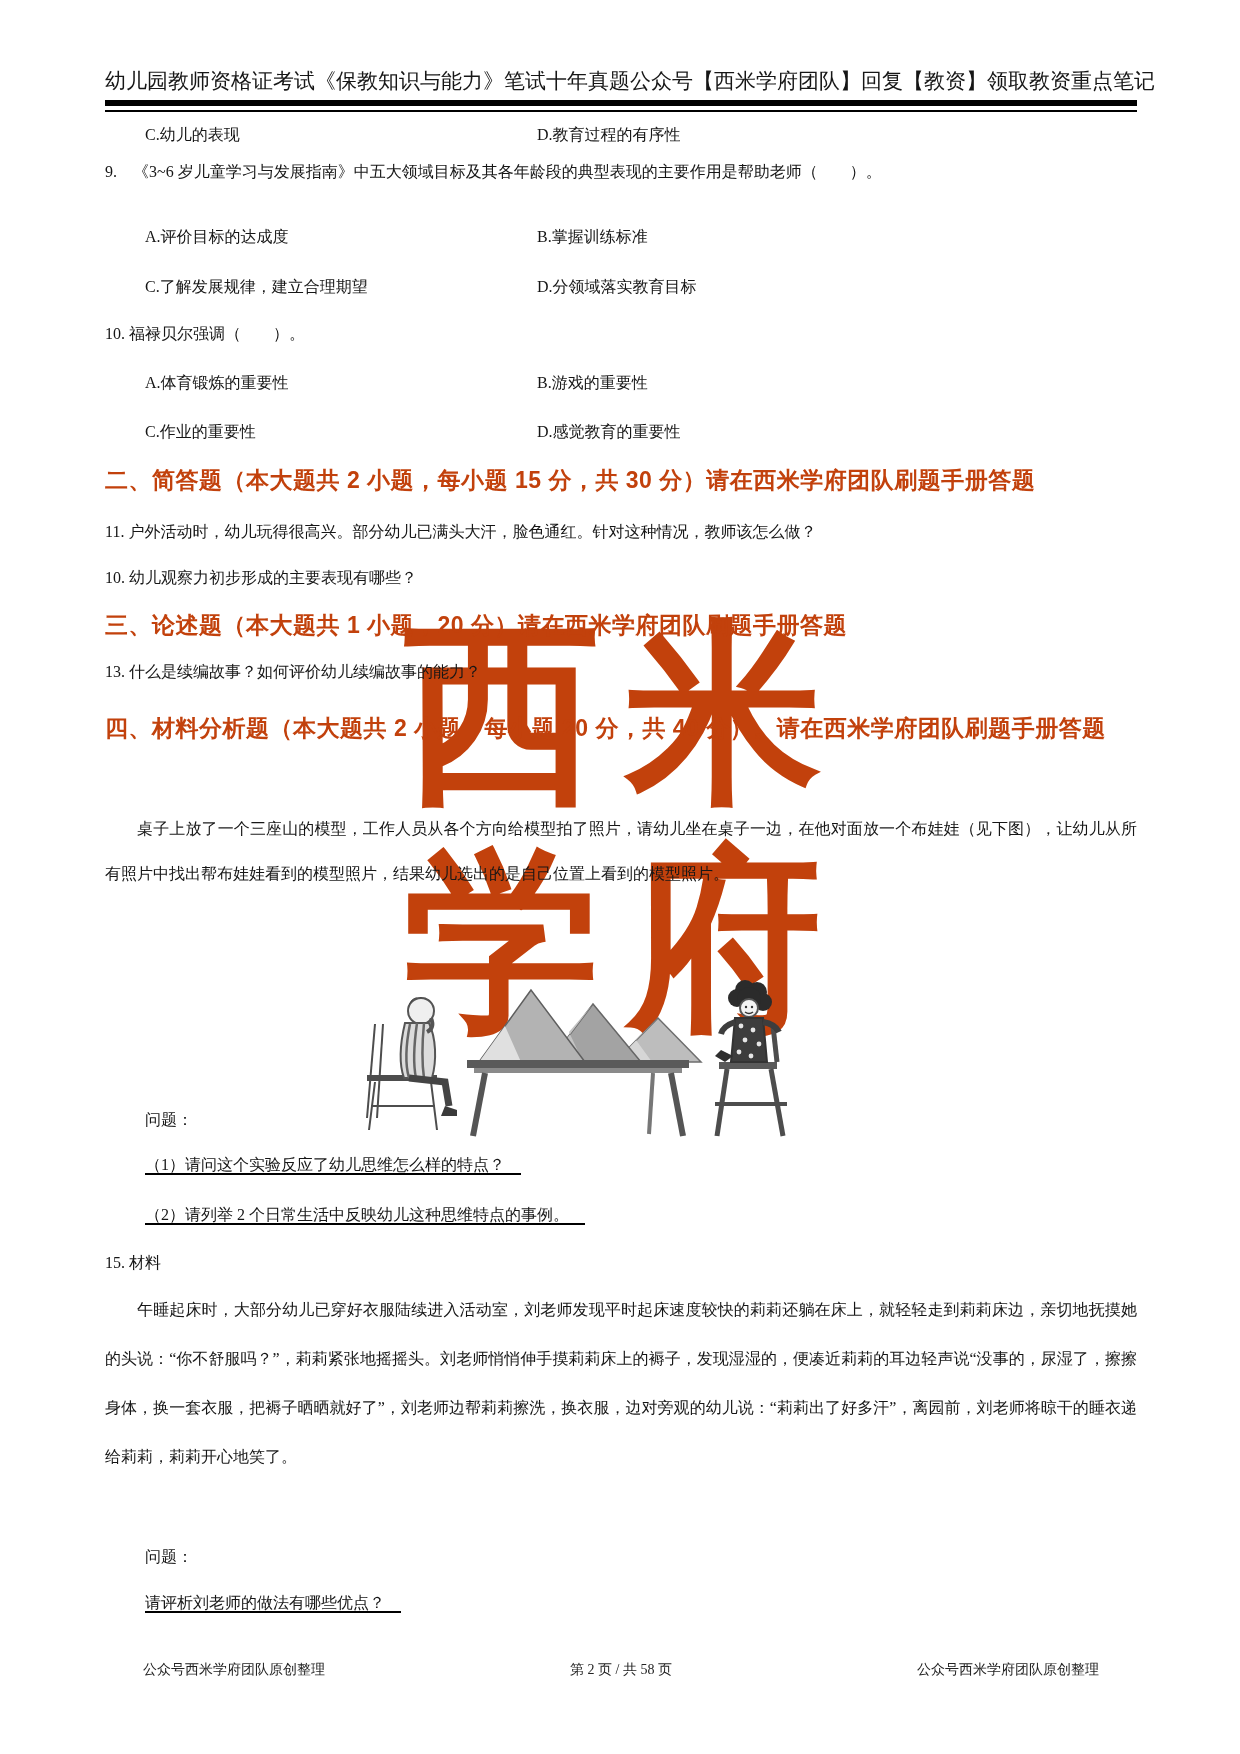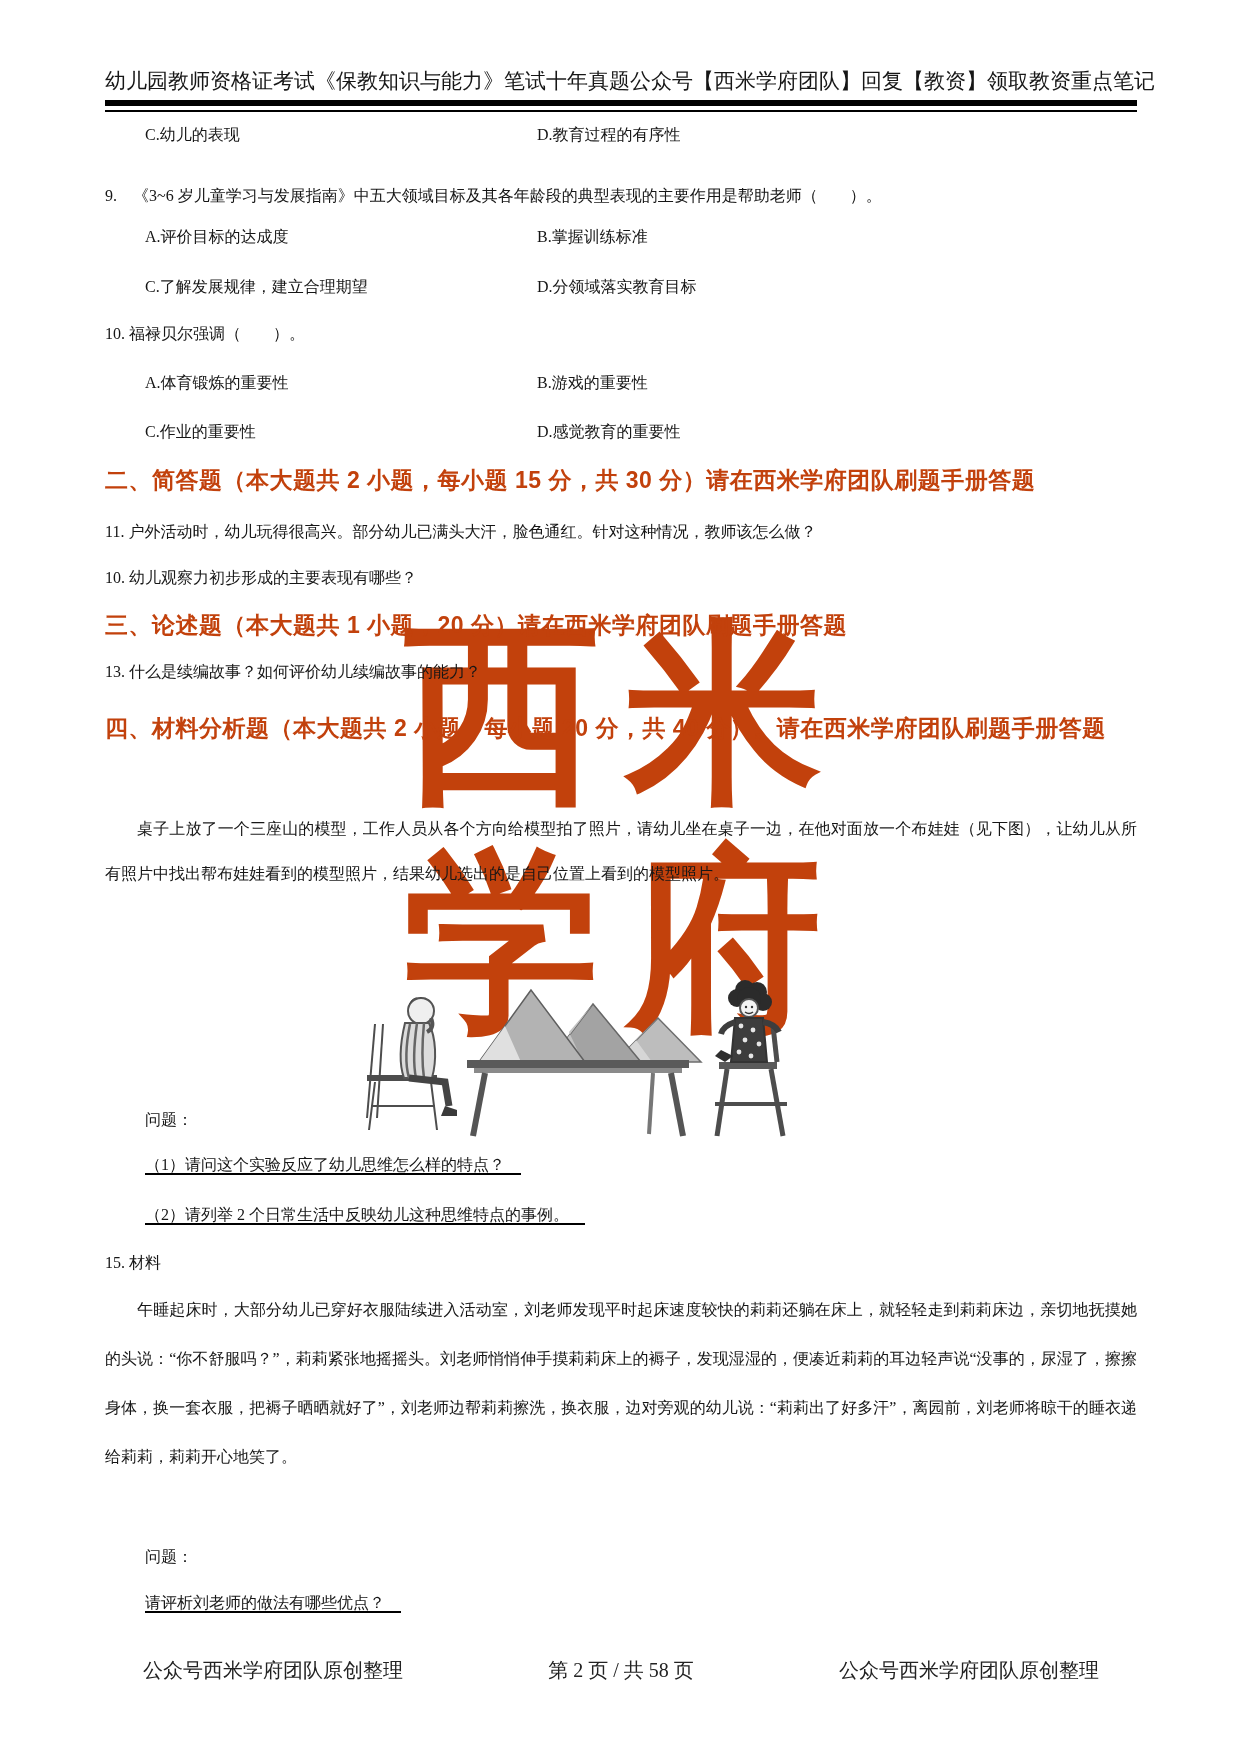--- a/index.html
+++ b/index.html
@@ -65,21 +65,21 @@
   
   .figure {
     position:absolute; left:353px; top:966px;
     width:448px; height:178px;
   }
   
   .footer {
     position:absolute; left:105px; top:1655px; width:1032px;
     padding:0 38px; box-sizing:border-box;
     display:flex; justify-content:space-between; align-items:center;
-    font-size:20px; line-height:30px; color:#222;
+    font-size:14px; line-height:30px; color:#222;
   }
 </style>
 </head>
 <body>
 
 <div class="page">
 
   <div class="watermark">
     <div>西米</div>
     <div>学府</div>
@@ -91,21 +91,21 @@
       <span>幼儿园教师资格证考试《保教知识与能力》笔试十年真题</span>
       <span>公众号【西米学府团队】回复【教资】领取教资重点笔记</span>
     </div>
     <div class="header-rule"></div>
 
     <div class="line optrow" style="top:111px">
       <span class="col1">C.幼儿的表现</span>
       <span>D.教育过程的有序性</span>
     </div>
 
-    <div class="line" style="top:172px">9.　《3~6 岁儿童学习与发展指南》中五大领域目标及其各年龄段的典型表现的主要作用是帮助老师（　　）。</div>
+    <div class="line" style="top:148px">9.　《3~6 岁儿童学习与发展指南》中五大领域目标及其各年龄段的典型表现的主要作用是帮助老师（　　）。</div>
     <div class="line optrow" style="top:213px">
       <span class="col1">A.评价目标的达成度</span>
       <span>B.掌握训练标准</span>
     </div>
     <div class="line optrow" style="top:263px">
       <span class="col1">C.了解发展规律，建立合理期望</span>
       <span>D.分领域落实教育目标</span>
     </div>
 
     <div class="line" style="top:310px">10. 福禄贝尔强调（　　）。</div>

